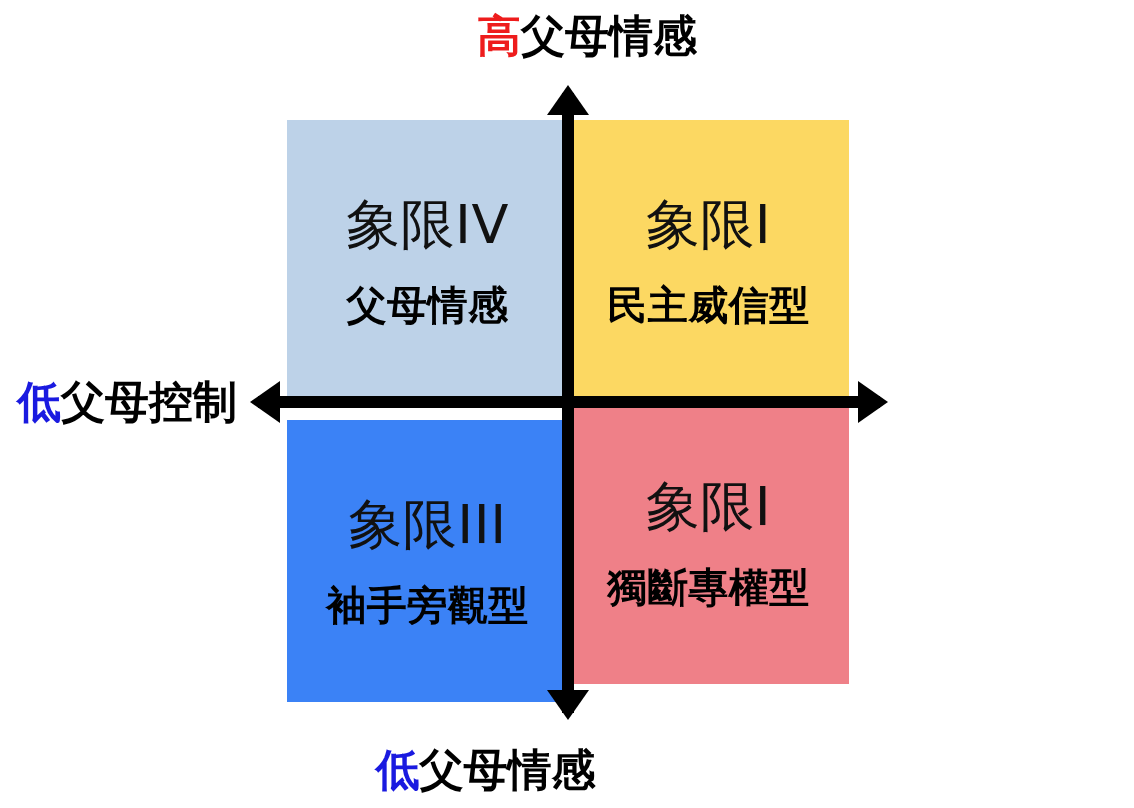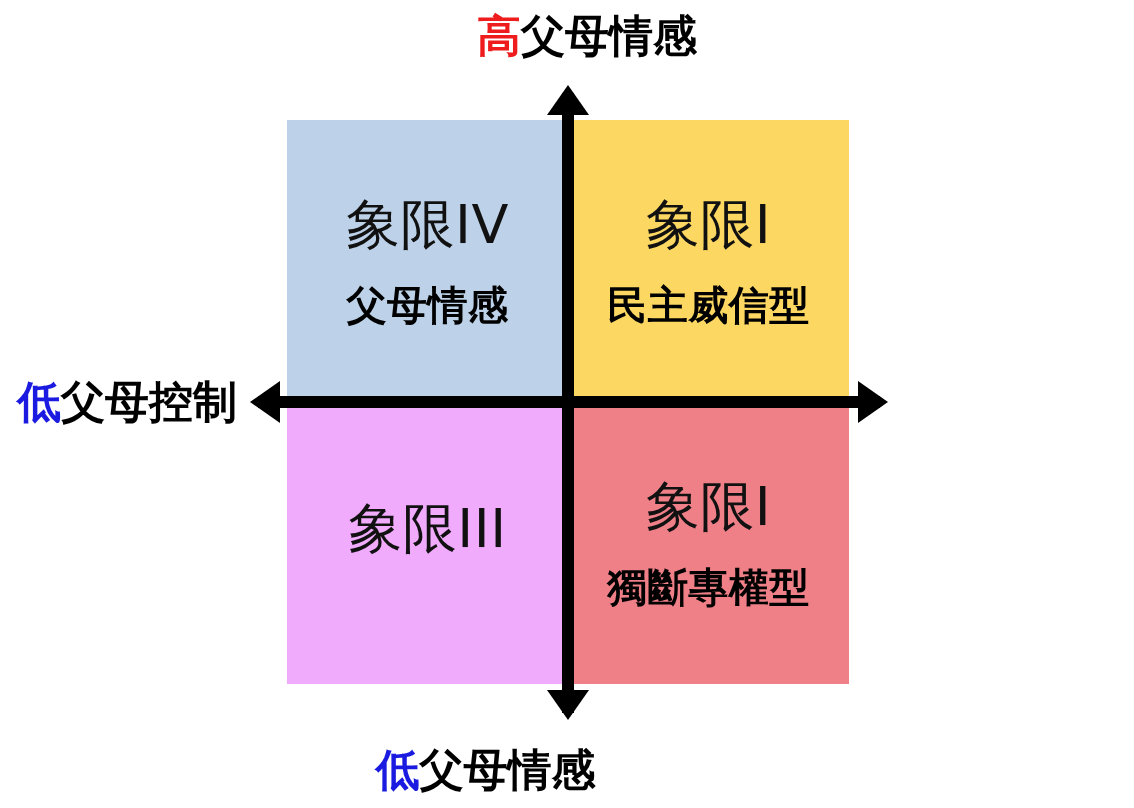--- a/index.html
+++ b/index.html
@@ -26,21 +26,21 @@
     width: 281px;
     height: 282px;
     box-sizing: border-box;
     display: flex;
     flex-direction: column;
     align-items: center;
     justify-content: center;
   }
   #quad-tl { left: 287px; top: 120px; background: #BDD2E8; }
   #quad-tr { left: 568px; top: 120px; background: #FCD862; }
-  #quad-bl { left: 287px; top: 402px; background: #f0abfc; }
+  #quad-bl { left: 287px; top: 420px; background: #3b82f6; }
   #quad-br { left: 568px; top: 402px; background: #EF8088; }
 
   .quad-number {
     font-size: 54px;
     font-weight: 400;
     color: #111111;
     line-height: 1.1;
     letter-spacing: 0.5px;
     margin-bottom: 28px;
     white-space: nowrap;
@@ -132,20 +132,21 @@
     <div class="quad-name">父母情感</div>
   </div>
 
   <div class="quad" id="quad-tr">
     <div class="quad-number">象限I</div>
     <div class="quad-name">民主威信型</div>
   </div>
 
   <div class="quad" id="quad-bl">
     <div class="quad-number">象限III</div>
+    <div class="quad-name">袖手旁觀型</div>
   </div>
 
   <div class="quad" id="quad-br">
     <div class="quad-number">象限I</div>
     <div class="quad-name">獨斷專權型</div>
   </div>
 
   <div class="axis-line" id="axis-horizontal"></div>
   <div class="axis-line" id="axis-vertical"></div>
   <div class="arrow-head" id="arrow-left"></div>

